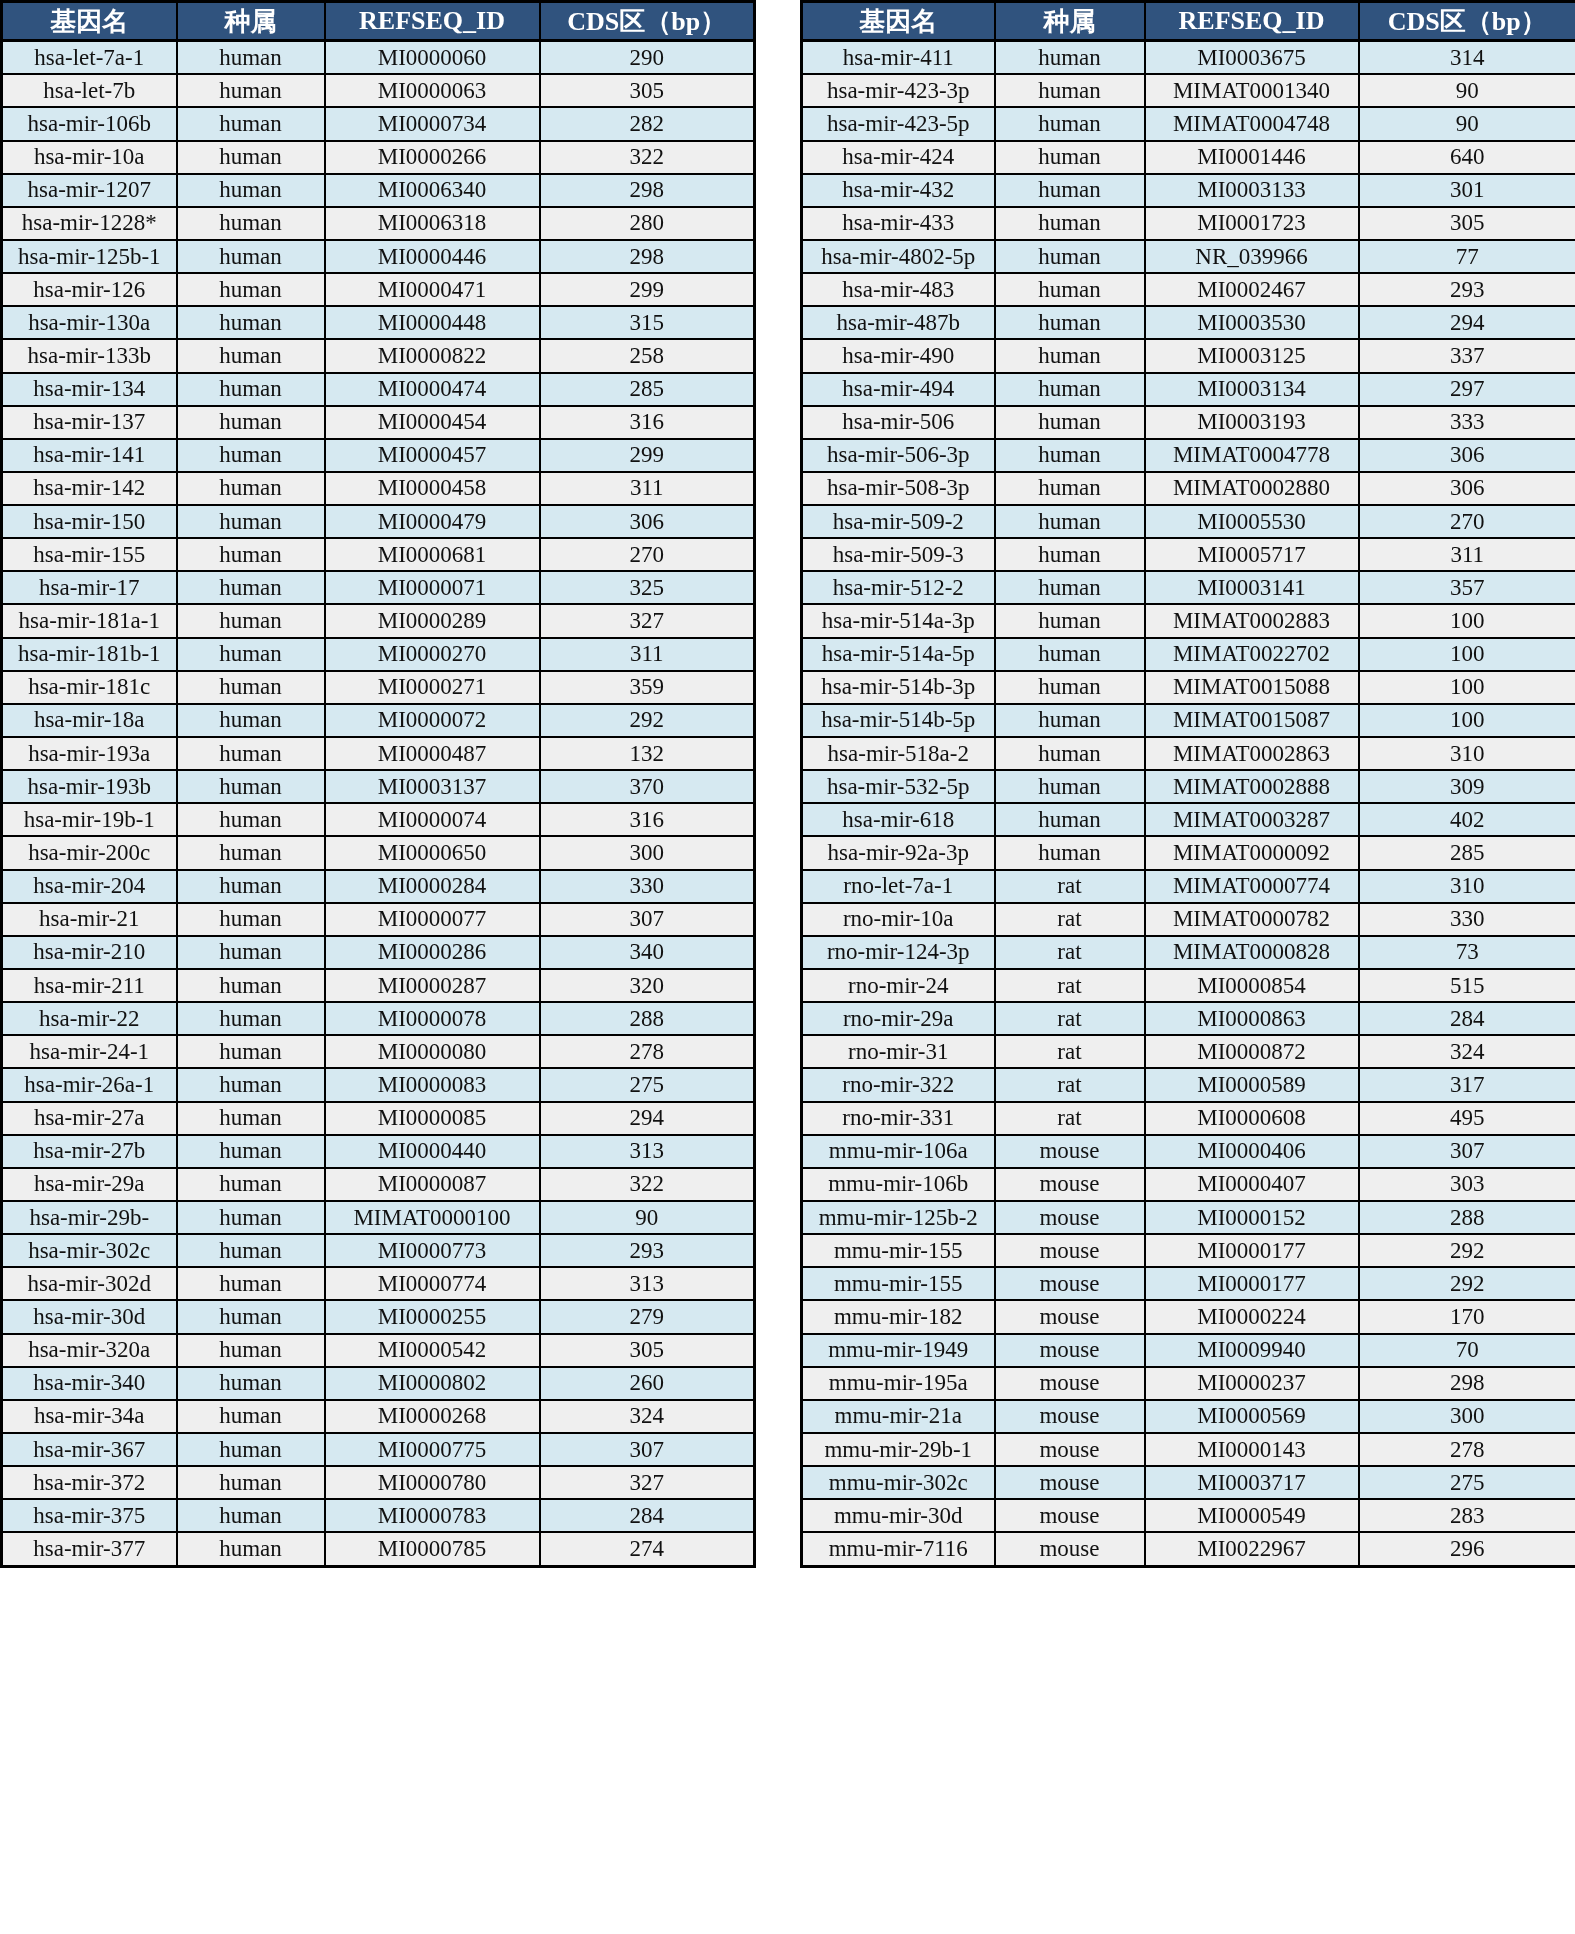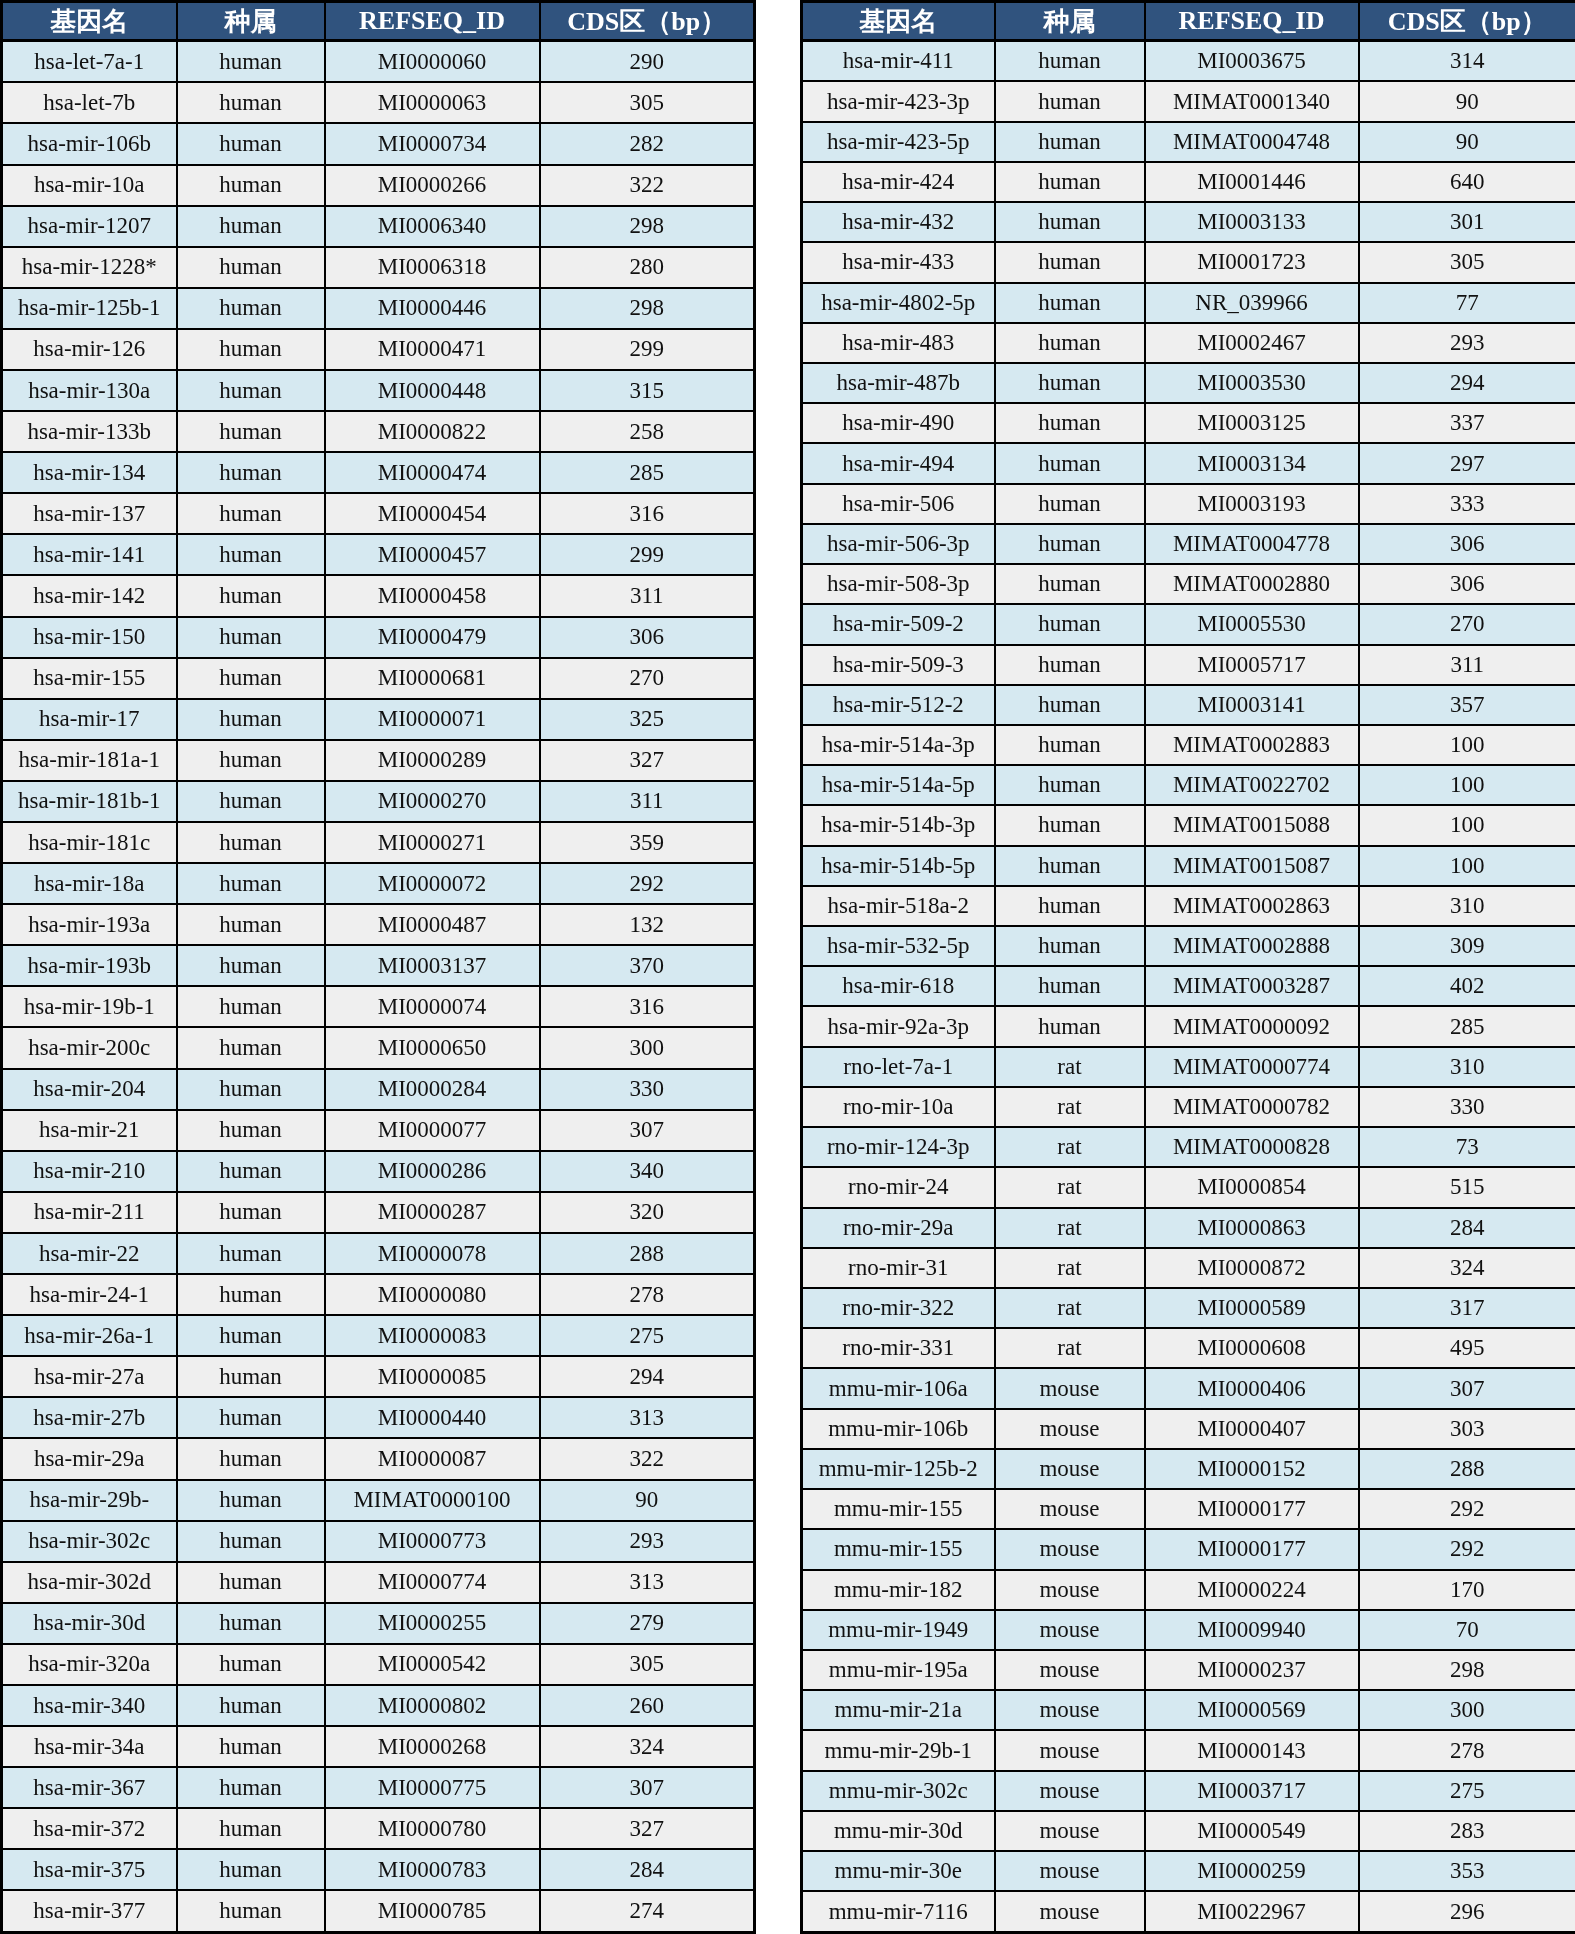--- a/index.html
+++ b/index.html
@@ -12,21 +12,21 @@
     width: 1575px;
     height: 1934px;
     background: #ffffff;
     font-family: "Liberation Serif", "DejaVu Serif", serif;
   }
   table.gene-table {
     position: absolute;
     top: 0;
     border-collapse: collapse;
     table-layout: fixed;
-    height: 1934px;
+    height: 1568px;
     background: #ffffff;
     border: 3px solid #000000;
   }
   table.gene-table.left  { left: 0;     width: 753px; }
   table.gene-table.right { left: 800px; width: 775px; }
 
   .gene-table th, .gene-table td {
     border: 2px solid #000000;
     text-align: center;
     vertical-align: middle;
@@ -628,26 +628,20 @@
           <td>mouse</td>
           <td>MI0003717</td>
           <td>275</td>
         </tr>
         <tr class="row-gray">
           <td>mmu-mir-30d</td>
           <td>mouse</td>
           <td>MI0000549</td>
           <td>283</td>
         </tr>
-        <tr class="row-blue">
-          <td>mmu-mir-30e</td>
-          <td>mouse</td>
-          <td>MI0000259</td>
-          <td>353</td>
-        </tr>
         <tr class="row-gray">
           <td>mmu-mir-7116</td>
           <td>mouse</td>
           <td>MI0022967</td>
           <td>296</td>
         </tr>
       </tbody>
   </table>
 
 </div>

